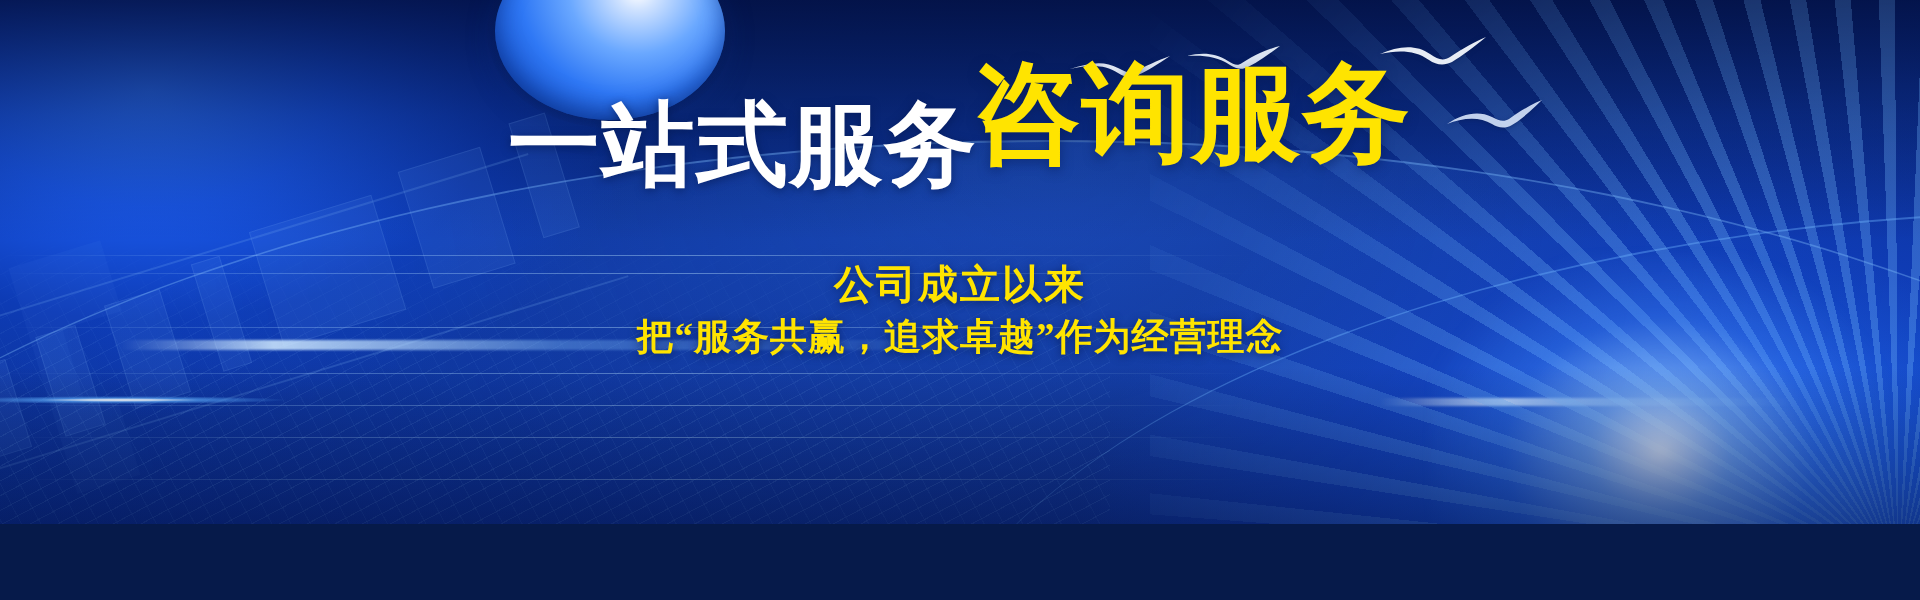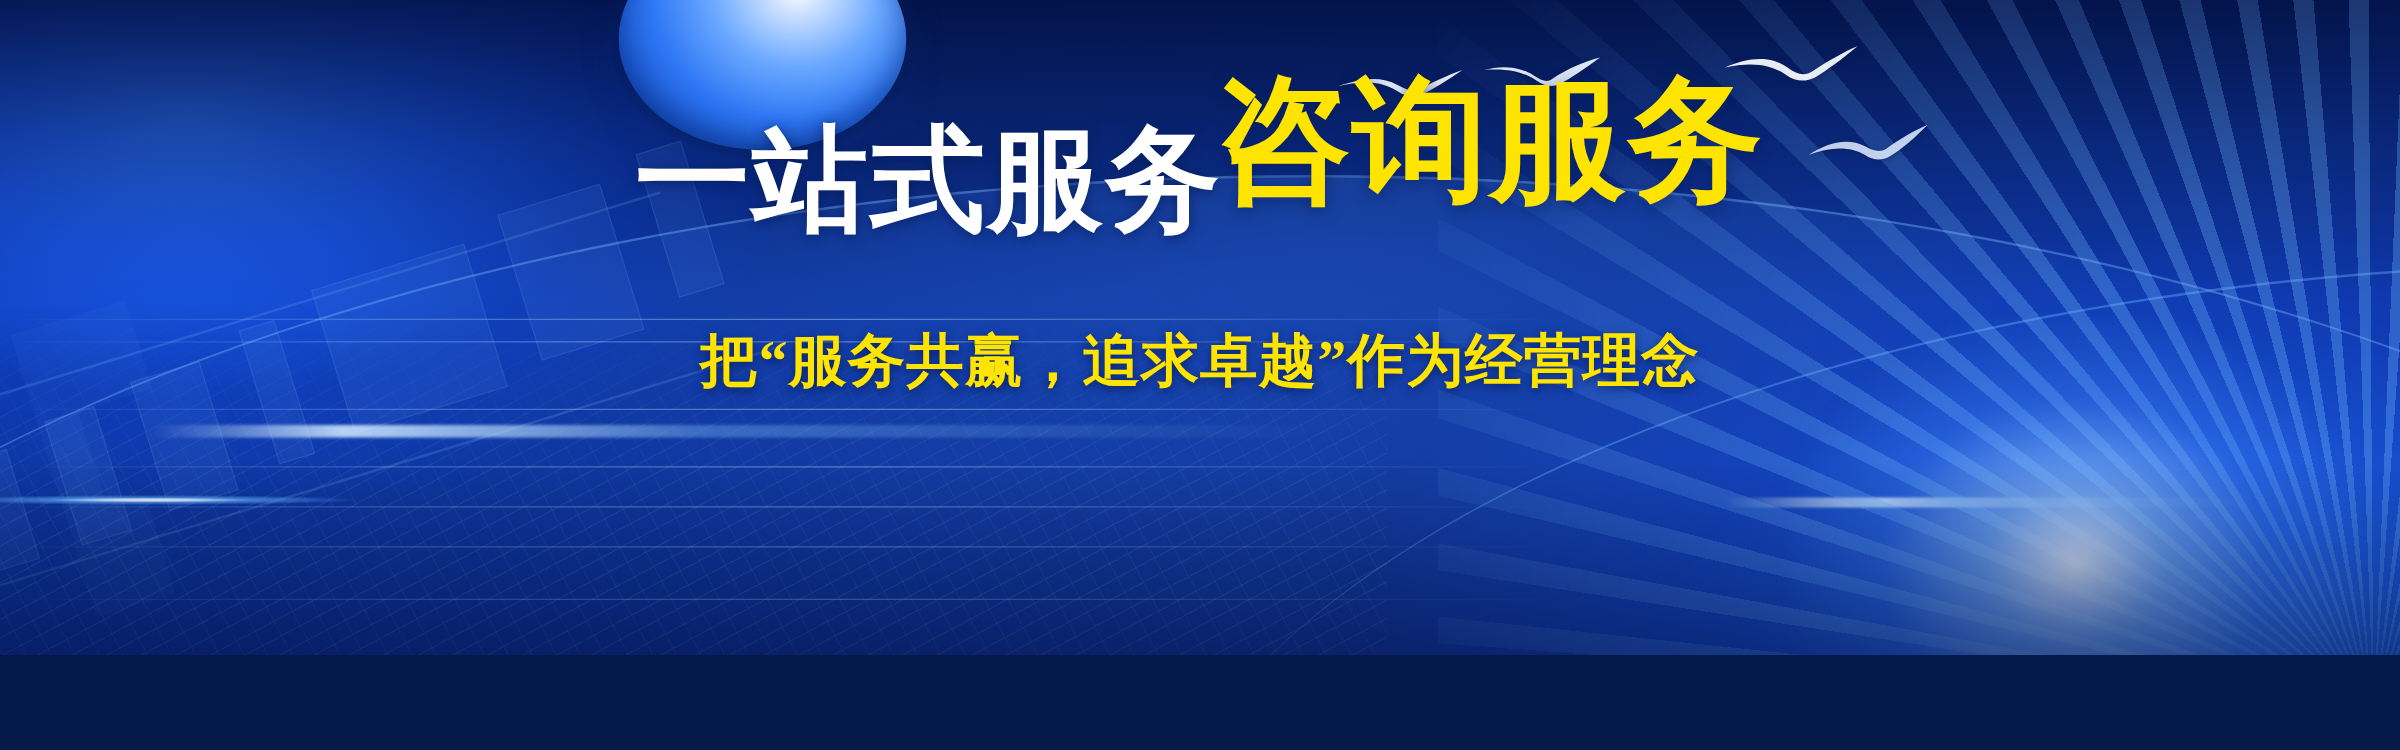--- a/index.html
+++ b/index.html
@@ -176,21 +176,21 @@
     left:0;right:0;top:258px;
     text-align:center;
     z-index:6;
     color:#ffe400;
     font-weight:700;
     line-height:1.34;
     text-shadow:0 2px 8px rgba(4,22,78,.70);
   }
   .subtitle .l1{font-size:40px;letter-spacing:2px;}
   .subtitle .l2{font-size:46px;letter-spacing:1px;}
-  .subtitle .l3{font-size:46px;letter-spacing:1px;}
+  .subtitle .l3{font-size:37px;letter-spacing:1px;}
   .subtitle div{white-space:nowrap;}
 </style>
 </head>
 <body>
 
 <div id="banner">
 
   <div class="layer vignette-top"></div>
 
   <div class="sweep"></div>
@@ -261,16 +261,17 @@
     </svg>
   </div>
 
   <div class="layer vignette-bottom"></div>
 
   <div class="headline">
     <span class="part white">一站式服务</span><span class="part yellow">咨询服务</span>
   </div>
 
   <div class="subtitle">
+    <div class="l1">公司成立以来</div>
     <div class="l3">把“服务共赢，追求卓越”作为经营理念</div>
   </div>
 
 </div>
 
 </body></html>

